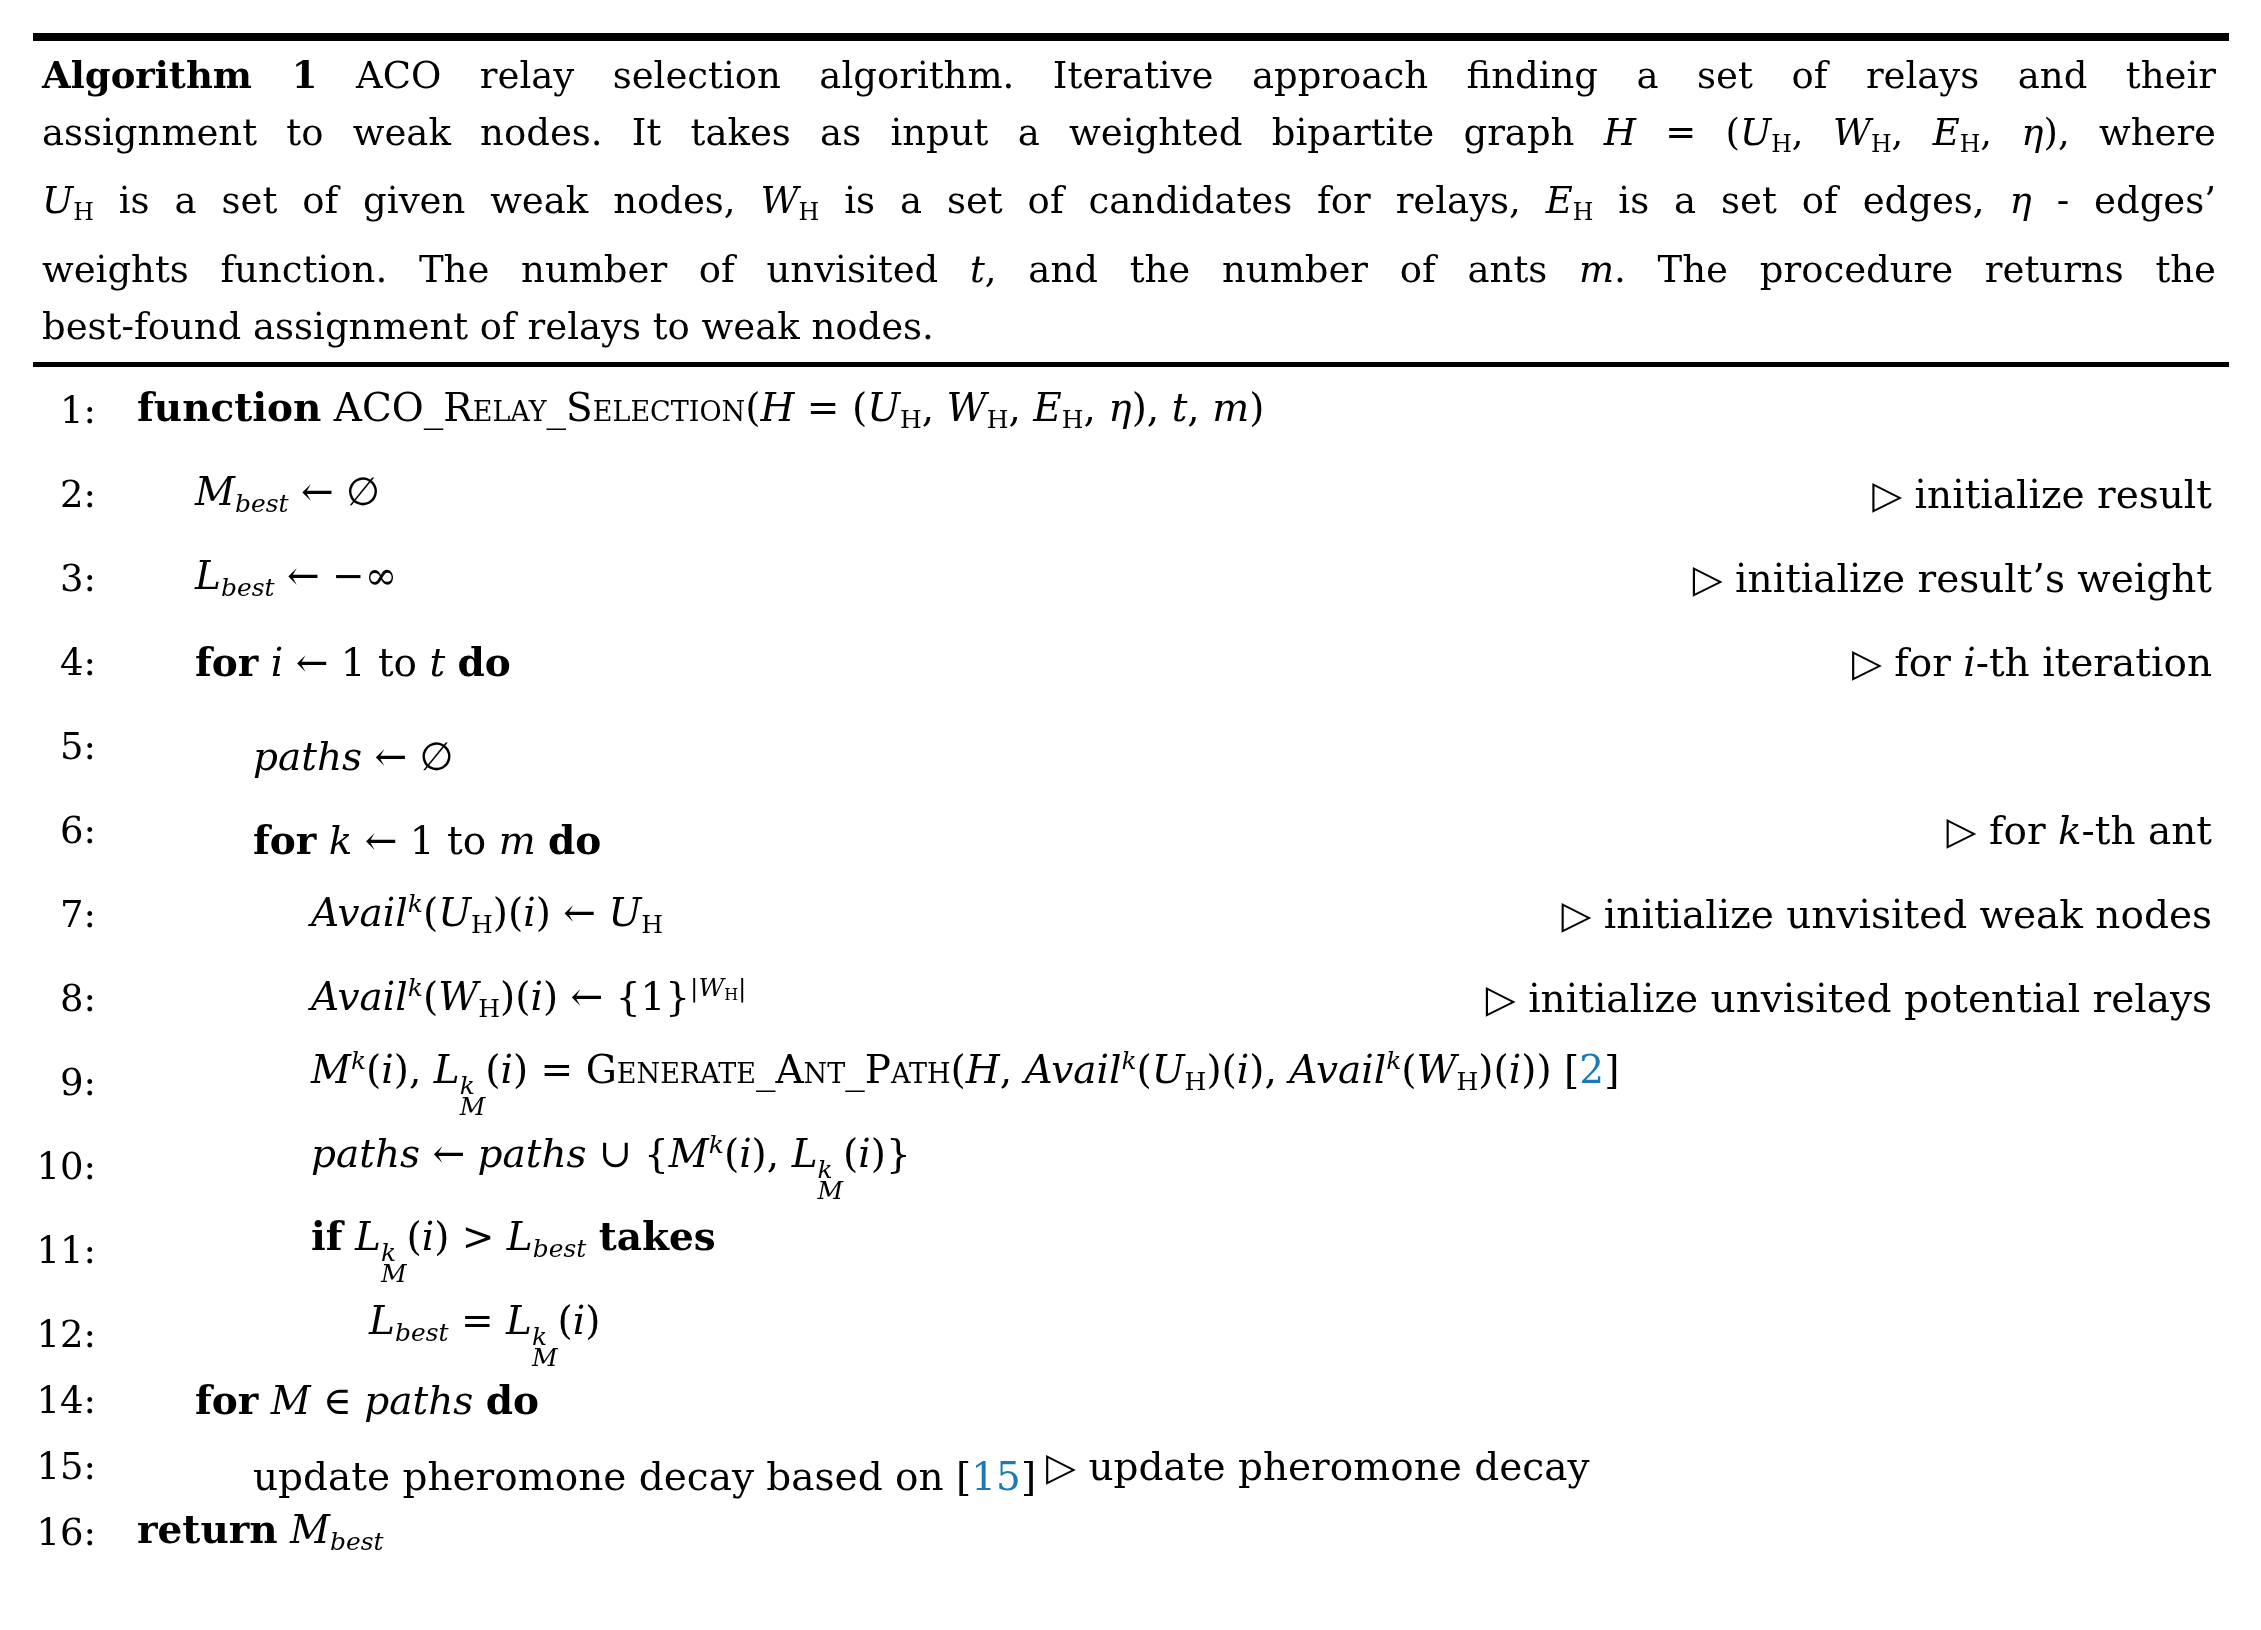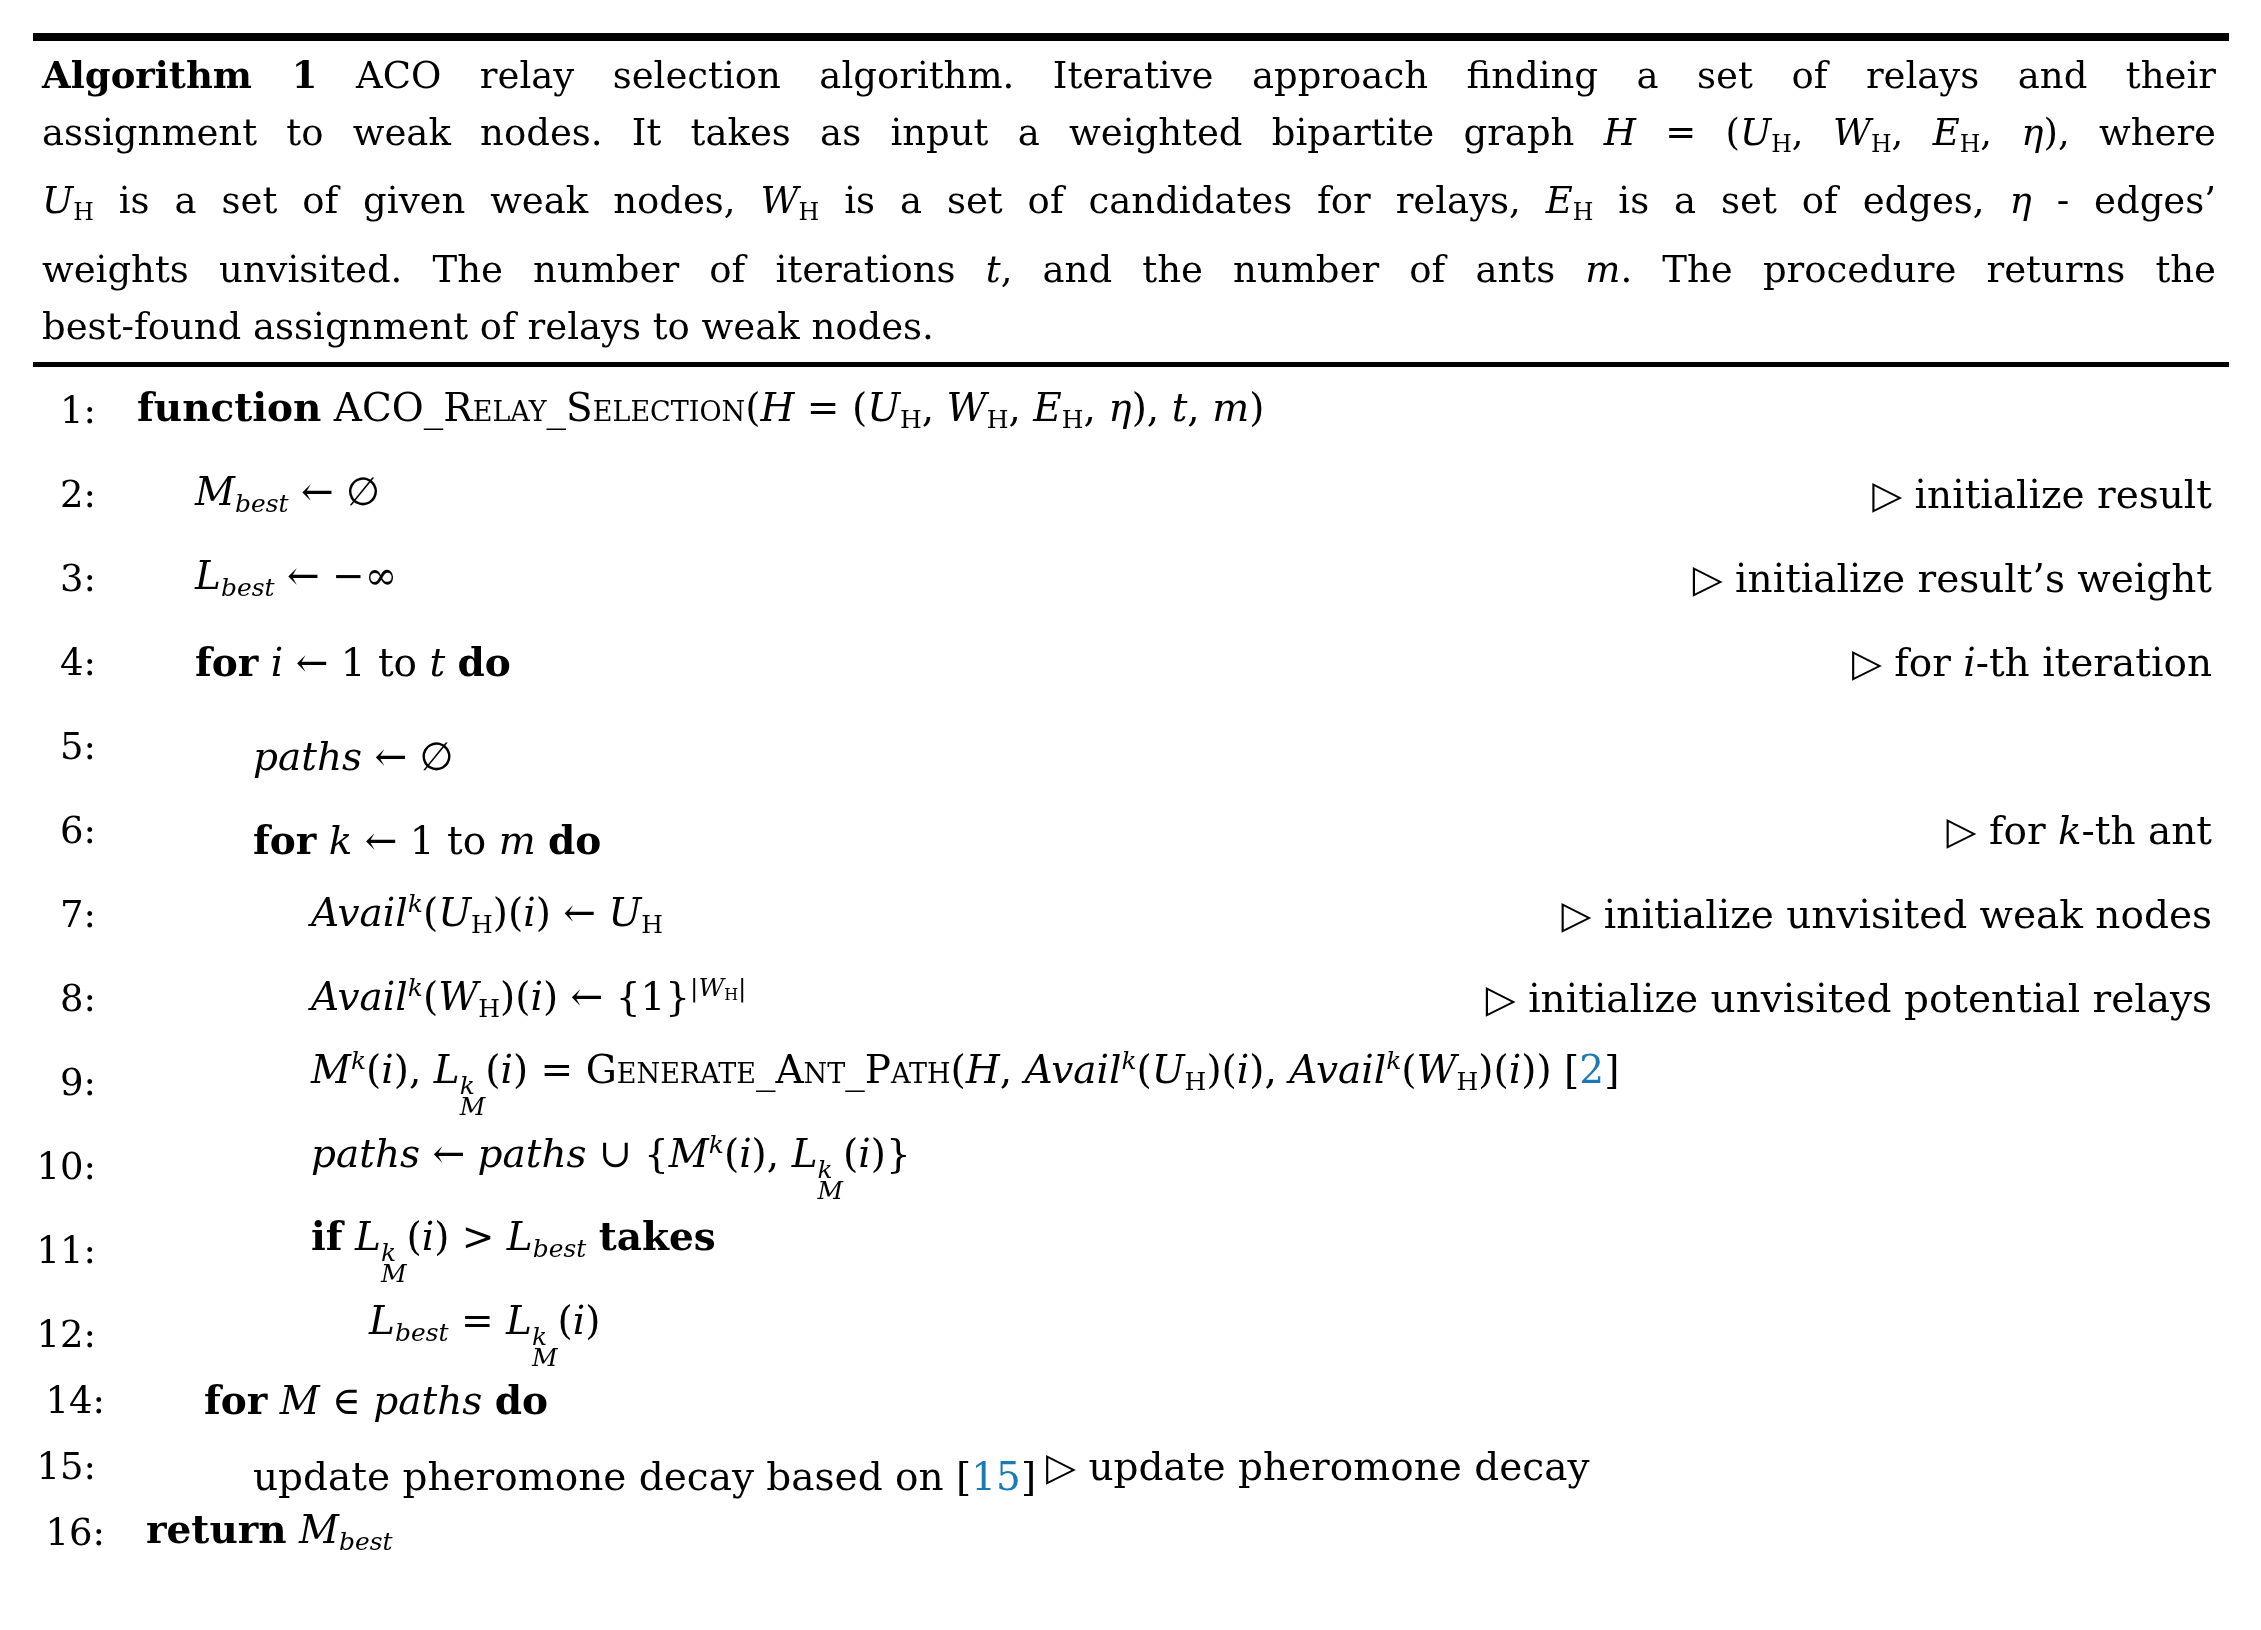--- a/index.html
+++ b/index.html
@@ -18,21 +18,21 @@
     font-size:37px;line-height:57px;
   }
   .caption .cline{text-align:justify;text-align-last:justify;}
   .caption .cline.last{text-align:left;text-align-last:auto;}
   .listing{margin-top:1.8px;font-size:39px;}
   .row{
     display:flex;align-items:center;
     height:84px;line-height:1;
     padding-right:50px;white-space:nowrap;
   }
-  .row.tight{height:48px;padding-left:9px;}
+  .row.tight{height:48px;}
   .num{
     flex:none;width:96px;text-align:right;
     font-size:37px;
   }
   .stmt{white-space:nowrap;}
   .ind0{margin-left:41px;}
   .ind1{margin-left:99px;}
   .ind2{margin-left:157px;margin-top:19px;}
   .ind3{margin-left:215px;}
   .ind4{margin-left:273px;}
@@ -53,21 +53,21 @@
 </style>
 </head>
 <body>
 
 <div class="page">
   <div class="rule top"></div>
   <div class="caption" id="caption">
       <div class="cline"><span class="k">Algorithm 1</span><span class="r"> ACO relay selection algorithm.  Iterative approach finding a set of relays and their</span></div>
       <div class="cline"><span class="r">assignment to weak nodes. It takes as input a weighted bipartite graph </span><span class="v">H</span><span class="r"> = (</span><span class="v">U</span><span class="sb"><span class="r">H</span></span><span class="r">, </span><span class="v">W</span><span class="sb"><span class="r">H</span></span><span class="r">, </span><span class="v">E</span><span class="sb"><span class="r">H</span></span><span class="r">, </span><span class="v">η</span><span class="r">), where</span></div>
       <div class="cline"><span class="v">U</span><span class="sb"><span class="r">H</span></span><span class="r"> is a set of given weak nodes, </span><span class="v">W</span><span class="sb"><span class="r">H</span></span><span class="r"> is a set of candidates for relays, </span><span class="v">E</span><span class="sb"><span class="r">H</span></span><span class="r"> is a set of edges, </span><span class="v">η</span><span class="r"> - edges’</span></div>
-      <div class="cline"><span class="r">weights unvisited. The number of iterations </span><span class="v">t</span><span class="r">, and the number of ants </span><span class="v">m</span><span class="r">. The procedure returns the</span></div>
+      <div class="cline"><span class="r">weights function. The number of unvisited </span><span class="v">t</span><span class="r">, and the number of ants </span><span class="v">m</span><span class="r">. The procedure returns the</span></div>
       <div class="cline last"><span class="r">best-found assignment of relays to weak nodes.</span></div>
     </div>
   <div class="rule mid"></div>
   <div class="listing" id="listing">
       <div class="row">
         <span class="num">1:</span>
         <span class="stmt ind0"><span class="k">function</span><span class="r"> </span><span class="f">ACO_Relay_Selection</span><span class="r">(</span><span class="v">H</span><span class="r"> = (</span><span class="v">U</span><span class="sb"><span class="r">H</span></span><span class="r">, </span><span class="v">W</span><span class="sb"><span class="r">H</span></span><span class="r">, </span><span class="v">E</span><span class="sb"><span class="r">H</span></span><span class="r">, </span><span class="v">η</span><span class="r">), </span><span class="v">t</span><span class="r">, </span><span class="v">m</span><span class="r">)</span></span>
       </div>
       <div class="row">
         <span class="num">2:</span>

